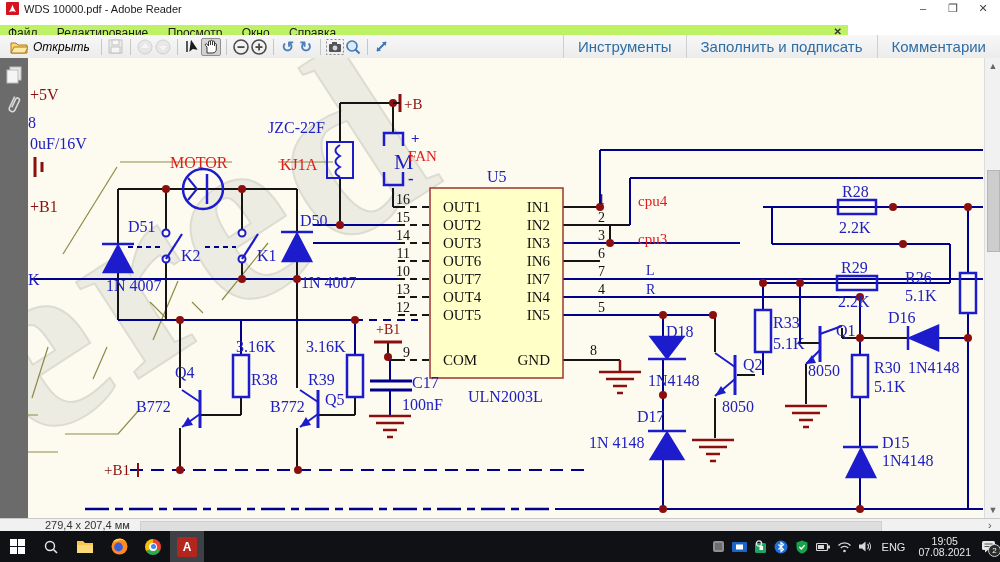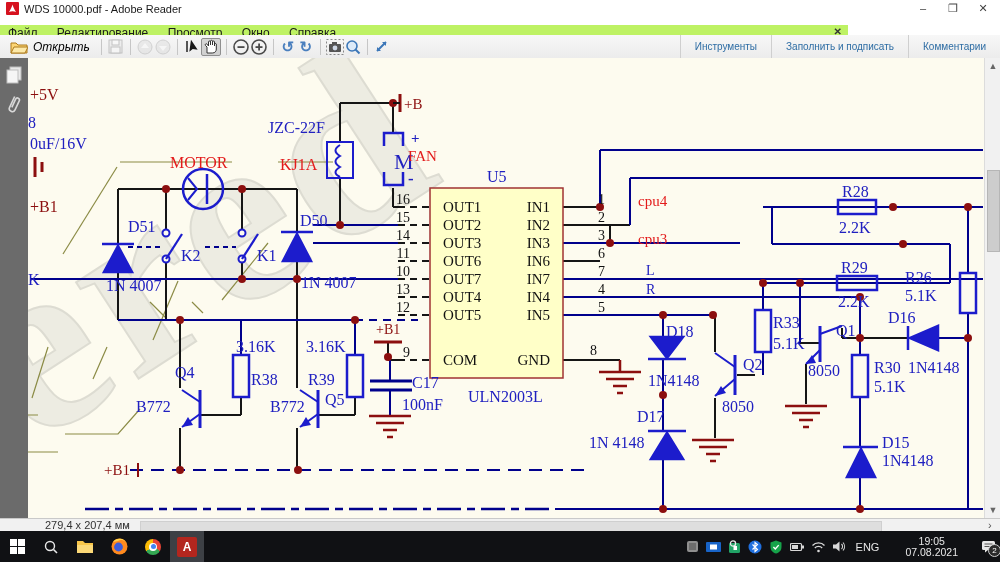--- a/index.html
+++ b/index.html
@@ -17,21 +17,21 @@
 
   #toolbar{left:0;top:35px;width:1000px;height:23px;background:linear-gradient(#f7f7f7,#ececec);
            border-bottom:1px solid #c9c9c9;display:flex;align-items:center;font-size:12px;}
   .tb-sep{width:1px;height:16px;background:#c6c6c6;margin:0 5px;}
   .tb-btn{display:flex;align-items:center;gap:5px;padding:2px 6px;border-radius:2px;font-style:italic;}
   .tb-ico{width:18px;height:16px;display:flex;align-items:center;justify-content:center;}
   .disabled{opacity:.38;filter:grayscale(1);}
   .pressed{border:1px solid #8f8f8f;background:linear-gradient(#d8d8d8,#cfcfcf);border-radius:2px;}
   .rot-ico{color:#4a7fbe;font-size:15px;font-weight:bold;line-height:14px;}
   #tb-right{margin-left:auto;display:flex;align-items:center;height:100%;}
-  .tb-textbtn{color:#2e6da4;font-size:10px;padding:0 14px;height:100%;display:flex;align-items:center;border-left:1px solid #cfcfcf;}
+  .tb-textbtn{color:#2e6da4;font-size:15px;padding:0 14px;height:100%;display:flex;align-items:center;border-left:1px solid #cfcfcf;}
 
   
   #sidebar{left:0;top:58px;width:28px;height:473px;background:#6b6b6b;}
   #content{left:28px;top:58px;width:956px;height:460px;background:#fdfbef;overflow:hidden;}
   #watermark{left:-20px;top:160px;font-family:"Liberation Serif",serif;font-size:250px;font-weight:bold;
              color:#edece2;-webkit-text-stroke:2px #dddcd2;transform:rotate(-33deg);transform-origin:60px 340px;
              letter-spacing:8px;user-select:none;}
   
   #vscroll{left:984px;top:58px;width:16px;height:460px;background:#f1f1f1;border-left:1px solid #dcdcdc;}
   #vthumb{left:2px;top:112px;width:11px;height:80px;background:#cdcdcd;border:1px solid #b6b6b6;}
@@ -40,21 +40,21 @@
   #statusrow{left:0;top:518px;width:1000px;height:13px;background:#f1f1f1;border-top:1px solid #c9c9c9;font-size:11px;color:#333;}
   #status-dims{left:45px;top:0px;}
   #hthumb{left:140px;top:2px;width:740px;height:9px;background:#dedede;border:1px solid #cfcfcf;}
 
   
   #taskbar{left:0;top:531px;width:1000px;height:31px;background:#101114;display:flex;align-items:center;color:#e8e8e8;}
   .tb-app{width:34px;height:31px;display:flex;align-items:center;justify-content:center;}
   .tb-app.active{background:#3d4045;}
   #tray{margin-left:auto;display:flex;align-items:center;gap:6px;padding-right:4px;}
   .tray-ico{width:15px;height:15px;display:flex;align-items:center;justify-content:center;}
-  #clock{font-size:10.5px;line-height:11px;text-align:center;margin:0 17px;}
+  #clock{font-size:10.5px;line-height:11px;text-align:center;margin:0 4px;}
   #adobe-sq{width:20px;height:20px;background:#b3261e;color:#fff;font-weight:bold;font-size:12px;
             display:flex;align-items:center;justify-content:center;border-radius:2px;}
   #badge{position:relative;}
   #badge-num{position:absolute;right:-5px;bottom:-3px;width:11px;height:11px;border-radius:50%;
              background:#2b2b2b;border:1px solid #cfcfcf;color:#fff;font-size:8px;line-height:11px;text-align:center;}
 
   
   text{font-family:"Liberation Serif",serif;}
   .t-blue{fill:#2020c0;}
   .t-red{fill:#e31b1b;}

